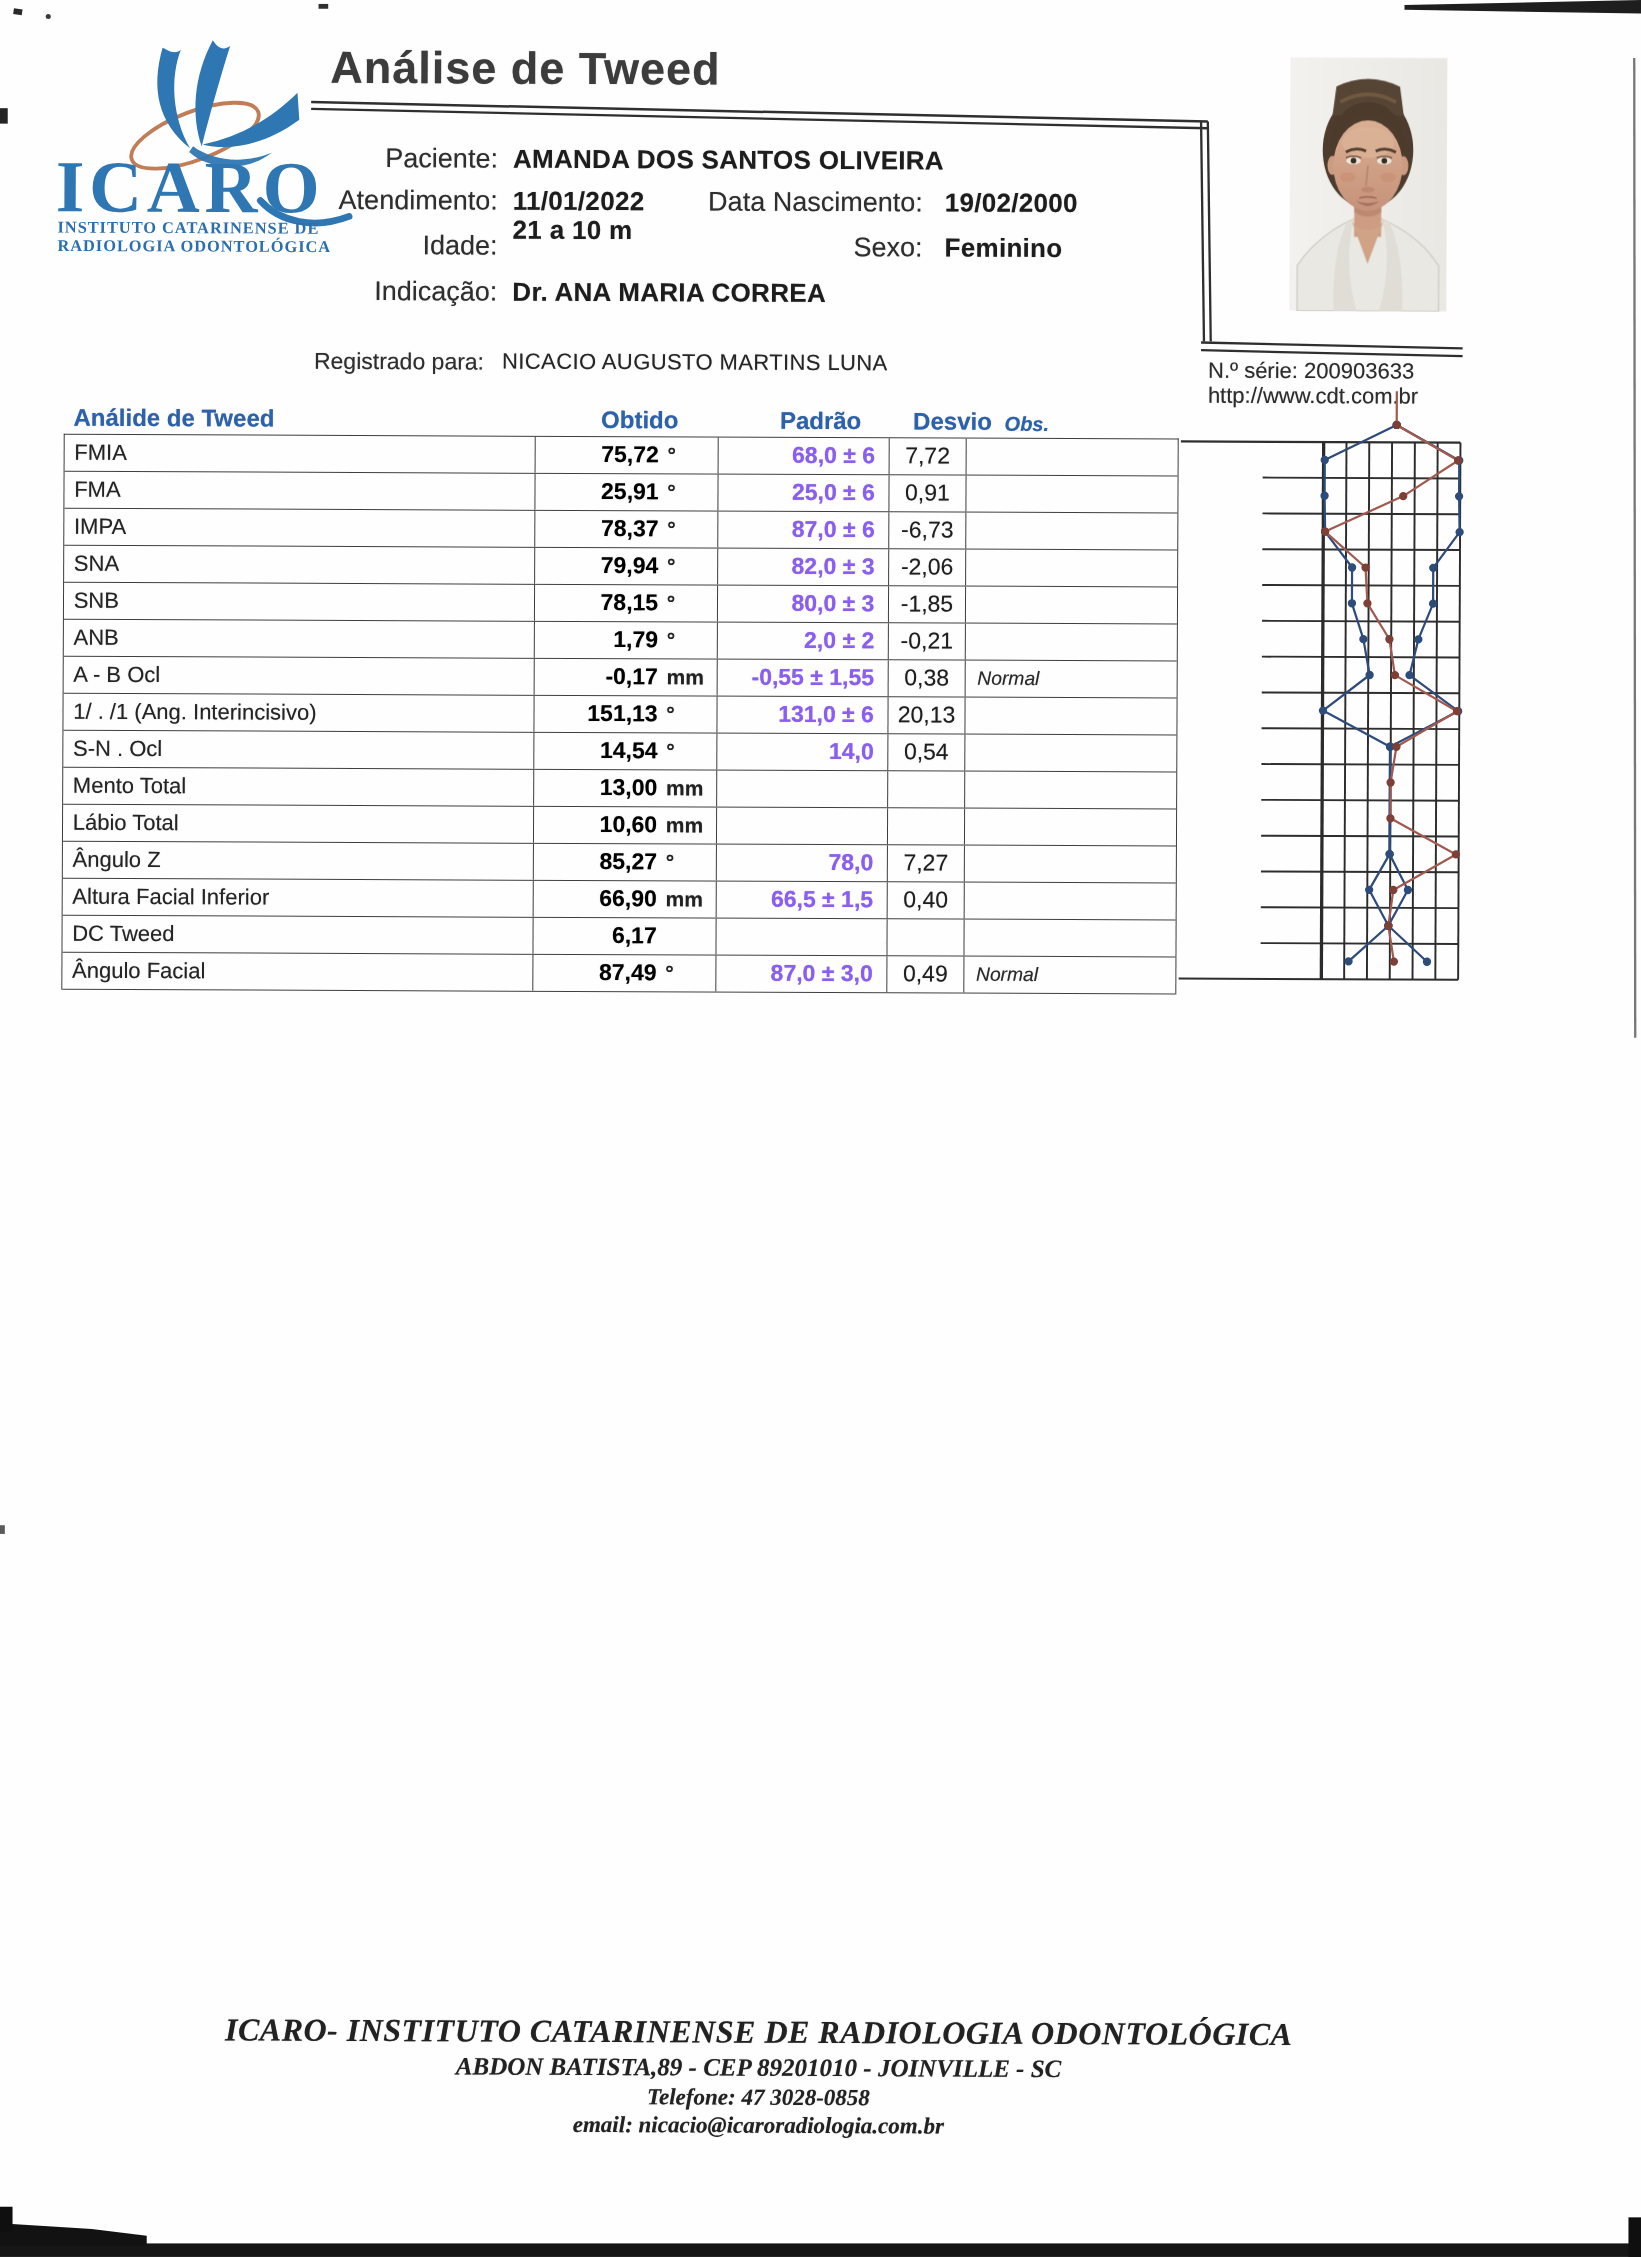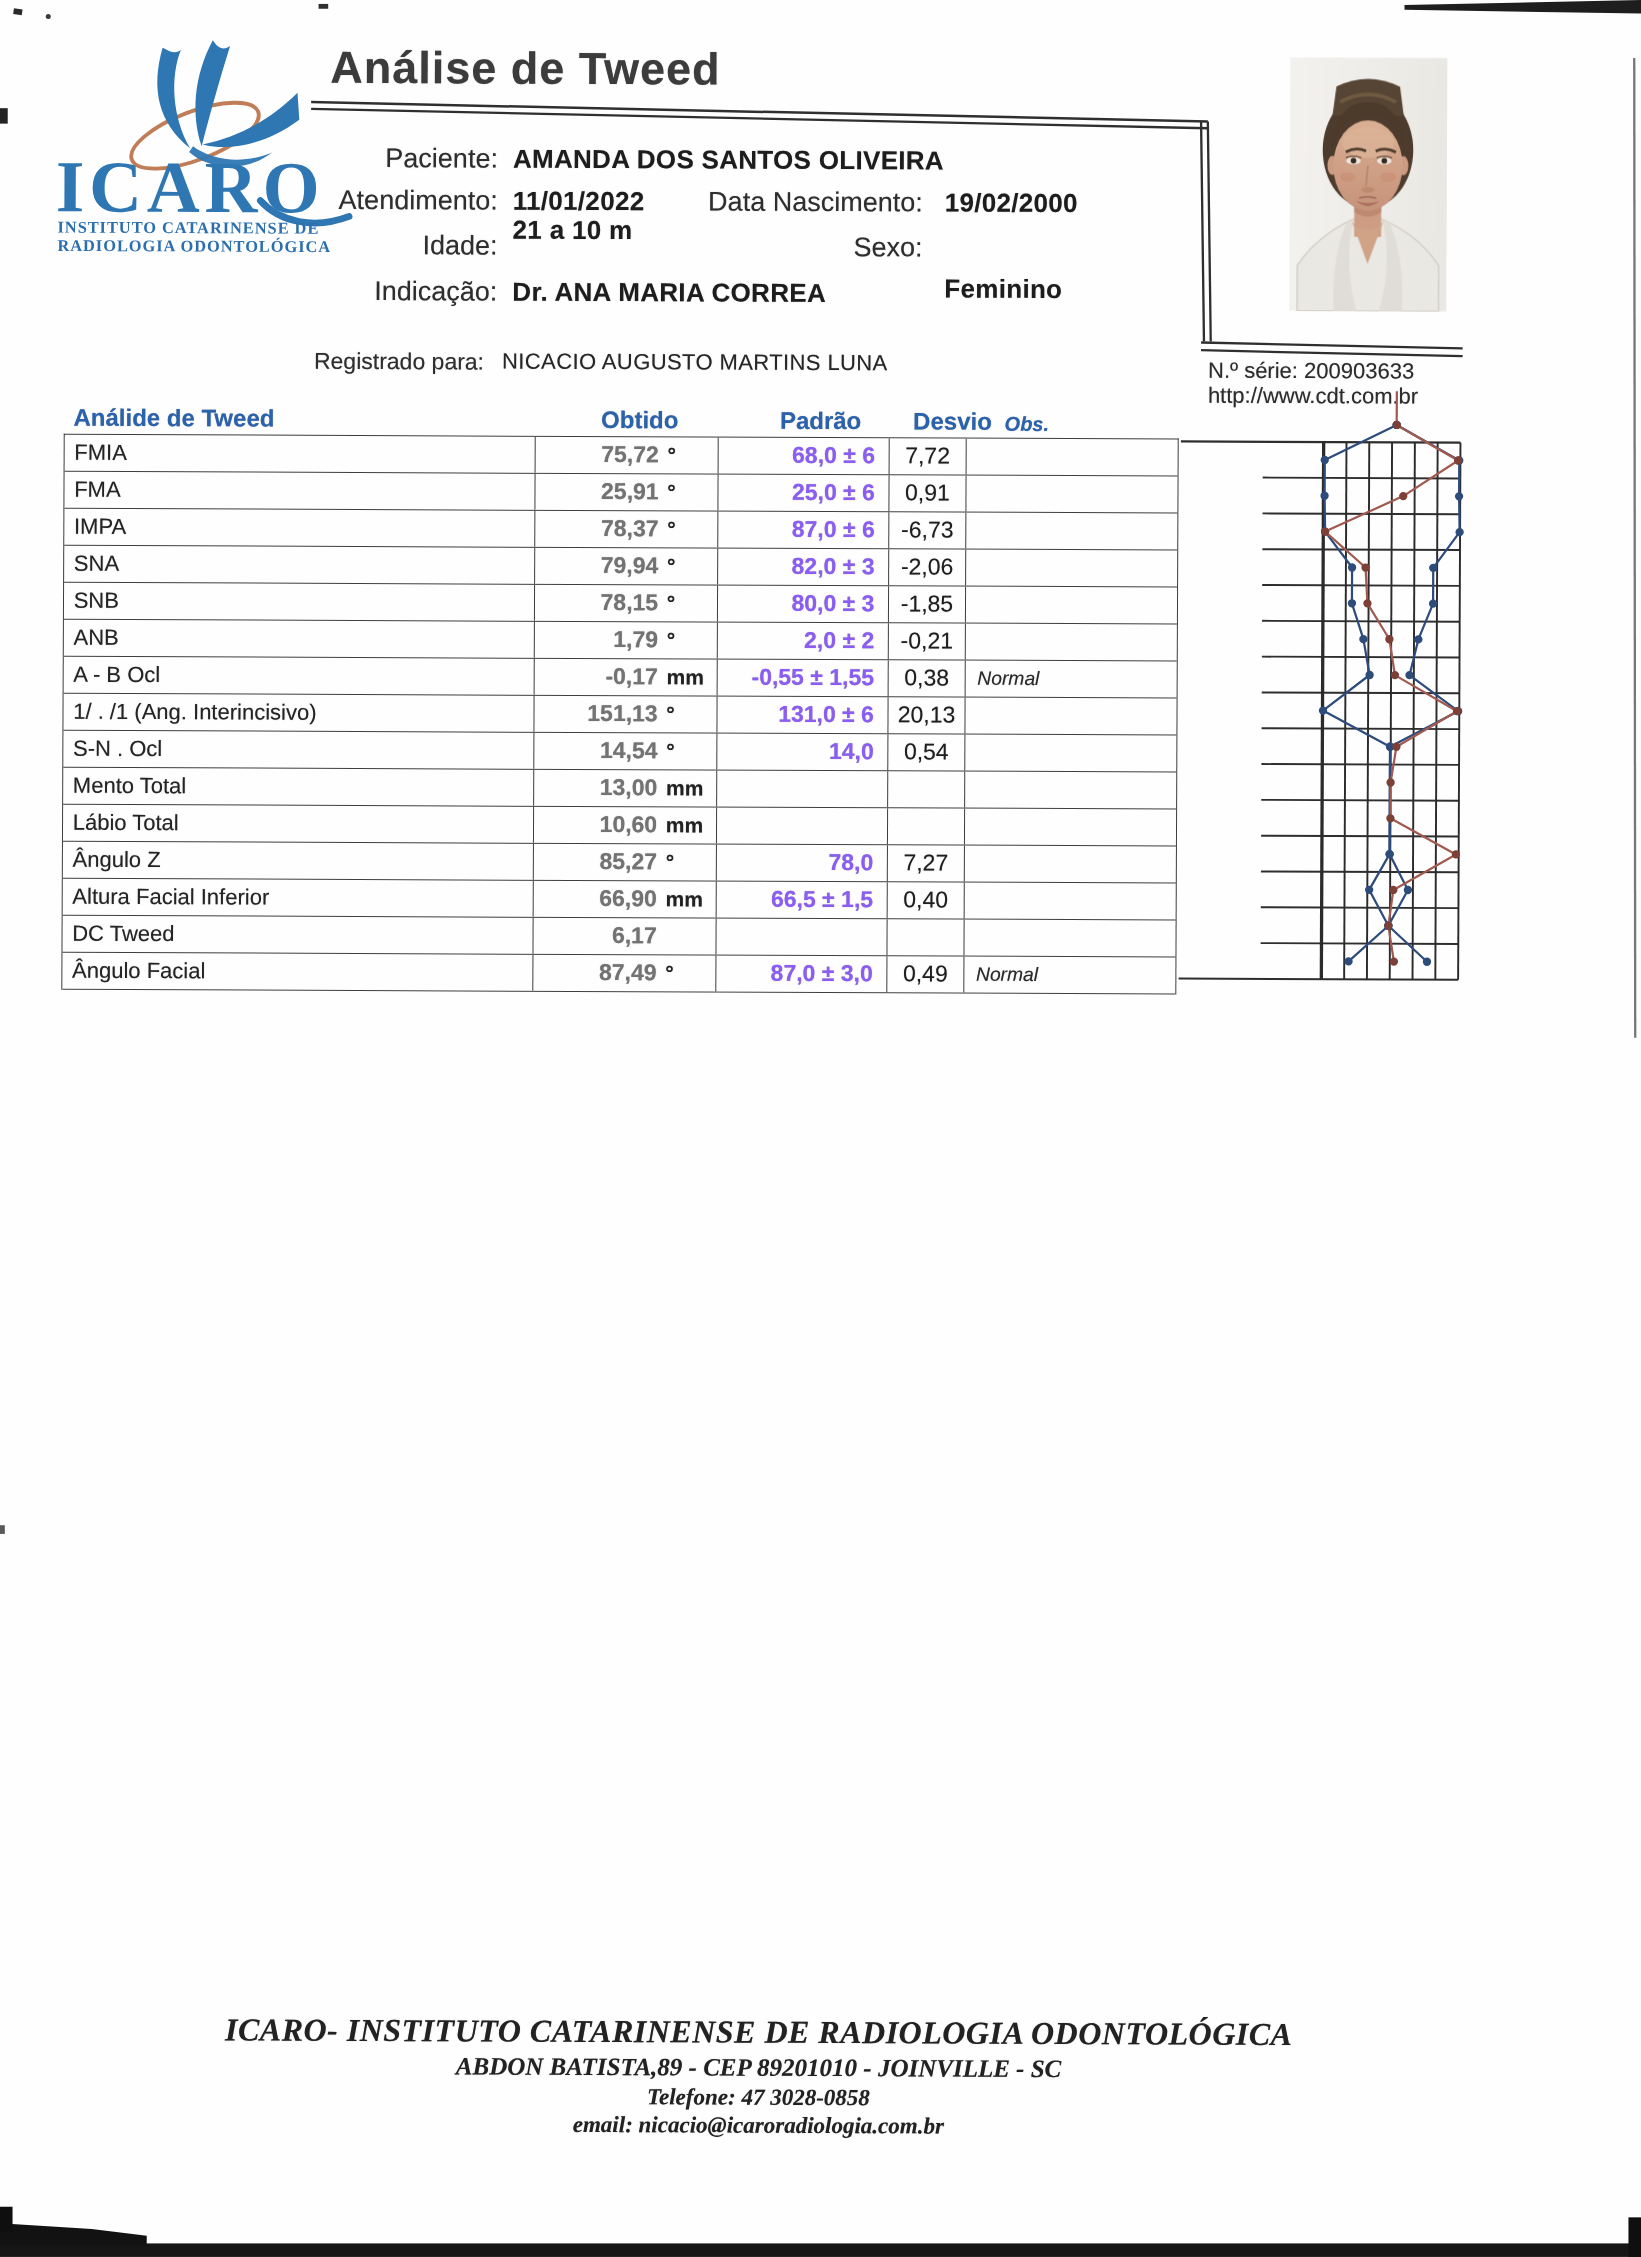--- a/index.html
+++ b/index.html
@@ -26,21 +26,21 @@
   .h-name{width:483px;font-size:24px;padding-left:9.7px;box-sizing:border-box;}
   .h-obt{width:187px;font-size:24px;text-align:center;}
   .h-pad{width:175px;font-size:24px;text-align:center;}
   .h-des{width:89px;font-size:24px;text-align:center;}
   .h-obs{width:182px;font-size:20px;font-style:italic;font-weight:700;padding-left:7.7px;box-sizing:border-box;}
   #tbl-grid{border:1.9px solid #3d3d3d;border-bottom:none;}
   .trow{display:flex;height:36px;border-bottom:1.9px solid #3f3f3f;align-items:center;}
   .c{box-sizing:border-box;height:100%;display:flex;align-items:center;}
   .c-label{width:483px;border-right:1.9px solid #3d3d3d;padding-left:9.7px;font-size:22px;color:#242424;}
   .c-obt{width:187px;border-right:1.9px solid #3d3d3d;}
-  .c-obt .val{flex:1;text-align:right;font-size:23px;font-weight:600;color:#737373;}
+  .c-obt .val{flex:1;text-align:right;font-size:23px;font-weight:600;color:#000000;}
   .c-obt .unit{width:50px;padding-left:8.7px;font-size:21px;font-weight:600;color:#222;}
   .c-pad{width:175px;border-right:1.9px solid #3d3d3d;justify-content:flex-end;
          padding-right:13.5px;font-size:23px;font-weight:700;color:#8b5cf6;}
   .c-des{width:79px;border-right:1.9px solid #3d3d3d;justify-content:center;font-size:23px;font-weight:500;color:#1e1e1e;}
   .c-obs{width:216px;padding-left:11.6px;font-size:19.3px;font-style:italic;color:#2a2a2a;}
   
   #wiggle-wrap{left:1178px;top:377px;width:483px;height:628px;}
   
   #footer{left:87px;top:2013px;width:1352px;text-align:center;
           font-family:"Liberation Serif",serif;color:#222;}
@@ -86,21 +86,21 @@
     <div class="abs pvalue sc" style="left:509px;top:145px;">AMANDA DOS SANTOS OLIVEIRA</div>
 
     <div class="abs plabel sc" style="left:193px;top:187px;width:301px;">Atendimento:</div>
     <div class="abs pvalue sc" style="left:509px;top:187px;">11/01/2022</div>
     <div class="abs plabel sc" style="left:676px;top:187px;width:243px;">Data Nascimento:</div>
     <div class="abs pvalue sc" style="left:941px;top:187px;">19/02/2000</div>
 
     <div class="abs plabel sc" style="left:193px;top:232px;width:301px;">Idade:</div>
     <div class="abs pvalue sc" style="left:509px;top:216px;">21 a 10 m</div>
     <div class="abs plabel sc" style="left:676px;top:232px;width:243px;">Sexo:</div>
-    <div class="abs pvalue sc" style="left:941px;top:232px;margin-top:41px;">Feminino</div>
+    <div class="abs pvalue sc" style="left:941px;top:232px;">Feminino</div>
 
     <div class="abs plabel sc" style="left:193px;top:278px;width:301px;">Indicação:</div>
     <div class="abs pvalue sc" style="left:509px;top:278px;">Dr. ANA MARIA CORREA</div>
 
     <div class="abs plabel small-lab sc" style="left:193px;top:350px;width:288px;">Registrado para:</div>
     <div class="abs small-val sc" style="left:499px;top:350px;">NICACIO AUGUSTO MARTINS LUNA</div>
 
     <div id="serial" class="abs sc">
       <div>N.º série: 200903633</div>
       <div>http://www.cdt.com.br</div>

